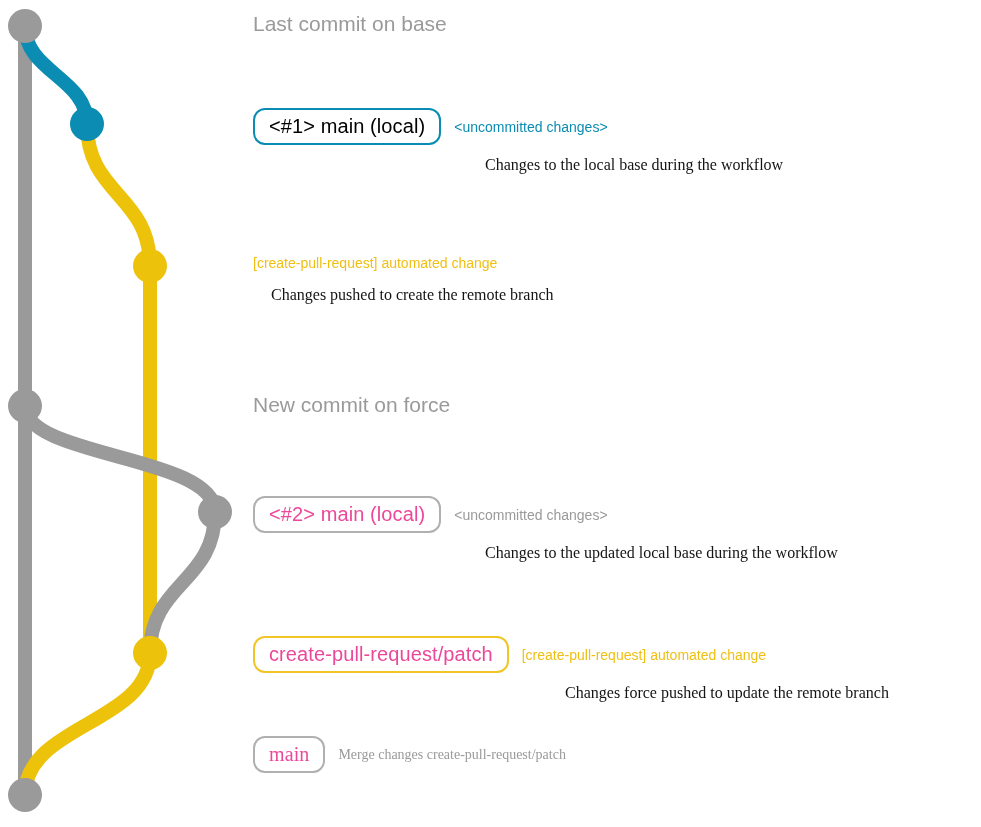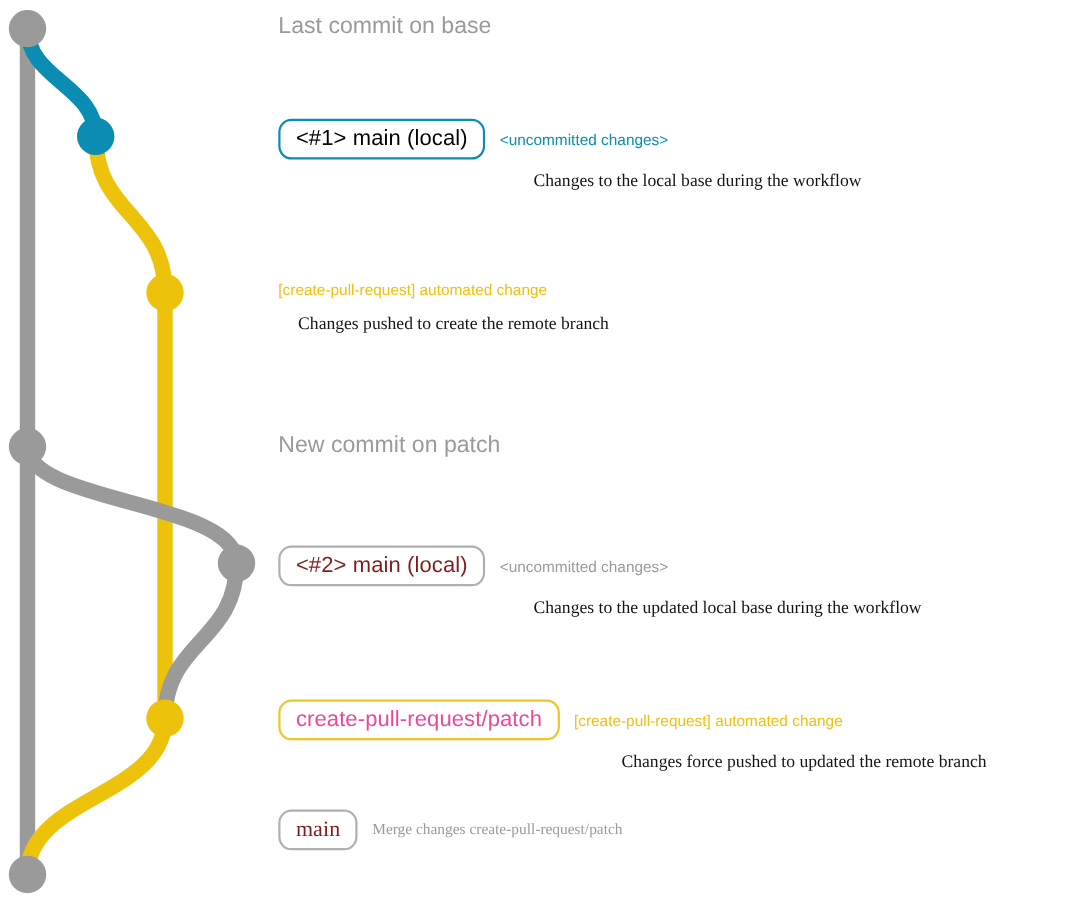--- a/index.html
+++ b/index.html
@@ -49,21 +49,21 @@
     padding: 5px 14px 6px 14px;
     font-size: 20px;
     line-height: 22px;
     color: #9a9a9a;
     background: transparent;
     white-space: nowrap;
     letter-spacing: 0.1px;
   }
   .pill.teal  { border-color: #0b8cb2; color: #000000; }
   .pill.amber { border-color: #f0c524; color: #ec4899; }
-  .pill.gray  { border-color: #b0b0b0; color: #7f1d1d; }
+  .pill.gray  { border-color: #b0b0b0; color: #ec4899; }
 
   .subject {
     font-size: 14px;
     line-height: 24px;
     color: #9a9a9a;
     white-space: nowrap;
   }
   .subject.teal  { color: #0b8cb2; }
   .subject.amber { color: #f0bf10; }
   .subject.gray  { color: #9a9a9a; }
@@ -134,38 +134,38 @@
 
   <div class="row" style="top:251px;">
     <div class="row-main">
       <span class="subject amber">[create-pull-request] automated change</span>
     </div>
     <div class="note indent-b">Changes pushed to create the remote branch</div>
   </div>
 
   <div class="row" style="top:393px;">
     <div class="row-main">
-      <span class="caption">New commit on patch</span>
+      <span class="caption">New commit on force</span>
     </div>
   </div>
 
   <div class="row" style="top:496px;">
     <div class="row-main">
       <span class="pill gray">&lt;#2&gt; main (local)</span>
       <span class="subject gray">&lt;uncommitted changes&gt;</span>
     </div>
     <div class="note indent-c">Changes to the updated local base during the workflow</div>
   </div>
 
   <div class="row" style="top:636px;">
     <div class="row-main">
       <span class="pill amber">create-pull-request/patch</span>
       <span class="subject amber">[create-pull-request] automated change</span>
     </div>
-    <div class="note indent-d">Changes force pushed to updated the remote branch</div>
+    <div class="note indent-d">Changes force pushed to update the remote branch</div>
   </div>
 
   <div class="row" style="top:736px;font-family:Liberation Serif, serif;">
     <div class="row-main">
       <span class="pill gray">main</span>
       <span class="subject gray">Merge changes create-pull-request/patch</span>
     </div>
   </div>
 
 </div>

